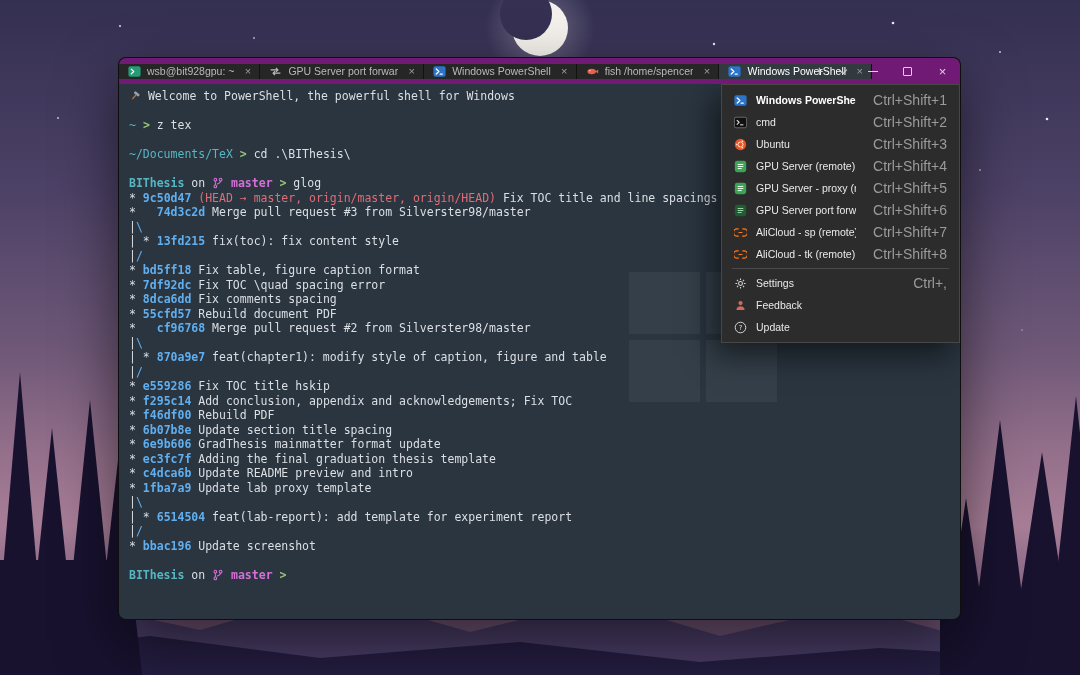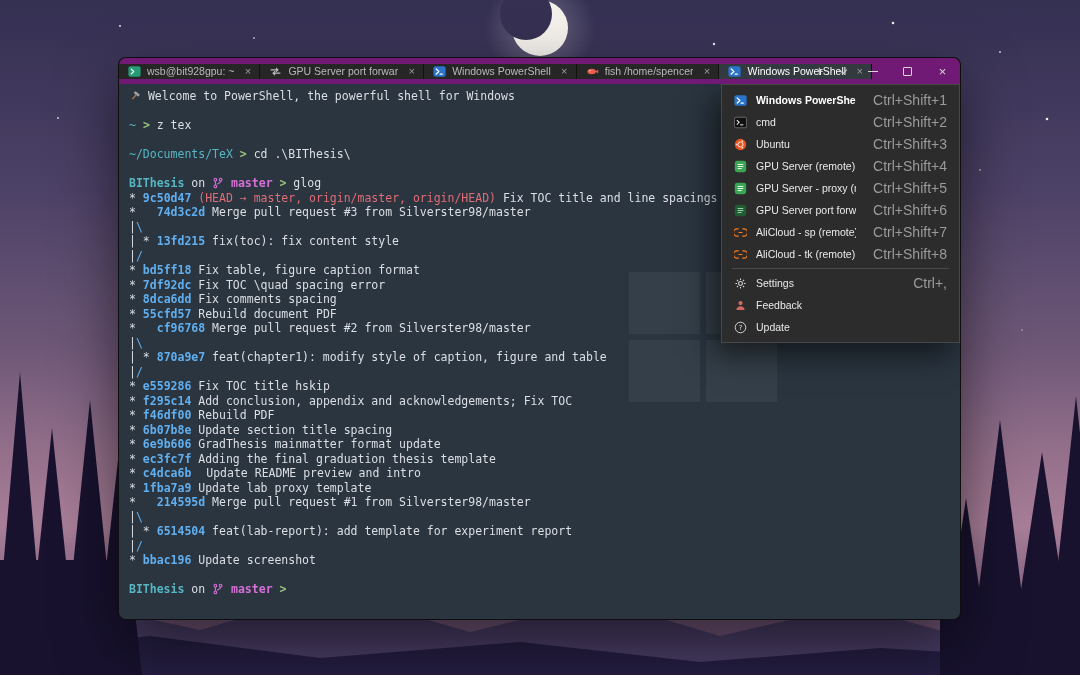--- a/index.html
+++ b/index.html
@@ -203,23 +203,22 @@
         <div class="tline"><span style="color: rgb(220, 223, 228);">*   </span><span style="color: rgb(97, 175, 239); font-weight: bold;">cf96768</span><span style="color: rgb(220, 223, 228);"> Merge pull request #2 from Silverster98/master</span></div>
         <div class="tline"><span style="color: rgb(220, 223, 228);">|</span><span style="color: rgb(97, 175, 239);">\</span></div>
         <div class="tline"><span style="color: rgb(220, 223, 228);">| * </span><span style="color: rgb(97, 175, 239); font-weight: bold;">870a9e7</span><span style="color: rgb(220, 223, 228);"> feat(chapter1): modify style of caption, figure and table</span></div>
         <div class="tline"><span style="color: rgb(220, 223, 228);">|</span><span style="color: rgb(97, 175, 239);">/</span></div>
         <div class="tline"><span style="color: rgb(220, 223, 228);">* </span><span style="color: rgb(97, 175, 239); font-weight: bold;">e559286</span><span style="color: rgb(220, 223, 228);"> Fix TOC title hskip</span></div>
         <div class="tline"><span style="color: rgb(220, 223, 228);">* </span><span style="color: rgb(97, 175, 239); font-weight: bold;">f295c14</span><span style="color: rgb(220, 223, 228);"> Add conclusion, appendix and acknowledgements; Fix TOC</span></div>
         <div class="tline"><span style="color: rgb(220, 223, 228);">* </span><span style="color: rgb(97, 175, 239); font-weight: bold;">f46df00</span><span style="color: rgb(220, 223, 228);"> Rebuild PDF</span></div>
         <div class="tline"><span style="color: rgb(220, 223, 228);">* </span><span style="color: rgb(97, 175, 239); font-weight: bold;">6b07b8e</span><span style="color: rgb(220, 223, 228);"> Update section title spacing</span></div>
         <div class="tline"><span style="color: rgb(220, 223, 228);">* </span><span style="color: rgb(97, 175, 239); font-weight: bold;">6e9b606</span><span style="color: rgb(220, 223, 228);"> GradThesis mainmatter format update</span></div>
         <div class="tline"><span style="color: rgb(220, 223, 228);">* </span><span style="color: rgb(97, 175, 239); font-weight: bold;">ec3fc7f</span><span style="color: rgb(220, 223, 228);"> Adding the final graduation thesis template</span></div>
-        <div class="tline"><span style="color: rgb(220, 223, 228);">* </span><span style="color: rgb(97, 175, 239); font-weight: bold;">c4dca6b</span><span style="color: rgb(220, 223, 228); margin-left: 8px;"> Update README preview and intro</span></div>
+        <div class="tline"><span style="color: rgb(220, 223, 228);">* </span><span style="color: rgb(97, 175, 239); font-weight: bold;">c4dca6b</span><span style="color: rgb(220, 223, 228);"> Update README preview and intro</span></div>
         <div class="tline"><span style="color: rgb(220, 223, 228);">* </span><span style="color: rgb(97, 175, 239); font-weight: bold;">1fba7a9</span><span style="color: rgb(220, 223, 228);"> Update lab proxy template</span></div>
-        <div class="tline"><span style="color: rgb(220, 223, 228);">*   </span><span style="color: rgb(97, 175, 239); font-weight: bold;">214595d</span><span style="color: rgb(220, 223, 228);"> Merge pull request #1 from Silverster98/master</span></div>
         <div class="tline"><span style="color: rgb(220, 223, 228);">|</span><span style="color: rgb(97, 175, 239);">\</span></div>
         <div class="tline"><span style="color: rgb(220, 223, 228);">| * </span><span style="color: rgb(97, 175, 239); font-weight: bold;">6514504</span><span style="color: rgb(220, 223, 228);"> feat(lab-report): add template for experiment report</span></div>
         <div class="tline"><span style="color: rgb(220, 223, 228);">|</span><span style="color: rgb(97, 175, 239);">/</span></div>
         <div class="tline"><span style="color: rgb(220, 223, 228);">* </span><span style="color: rgb(97, 175, 239); font-weight: bold;">bbac196</span><span style="color: rgb(220, 223, 228);"> Update screenshot</span></div>
         <div class="tline"></div>
         <div class="tline"><span style="color: rgb(86, 182, 194); font-weight: bold;">BIThesis</span><span style="color: rgb(220, 223, 228);"> on </span><span class="icon" style="color: rgb(214, 112, 214);"><svg viewBox="0 0 16 16" width="12" height="12">
               <g fill="none" stroke="currentColor" stroke-width="1.4">
                 <circle cx="4.5" cy="3.5" r="1.8"></circle>
                 <circle cx="4.5" cy="12.5" r="1.8"></circle>
                 <circle cx="11.5" cy="3.5" r="1.8"></circle>

